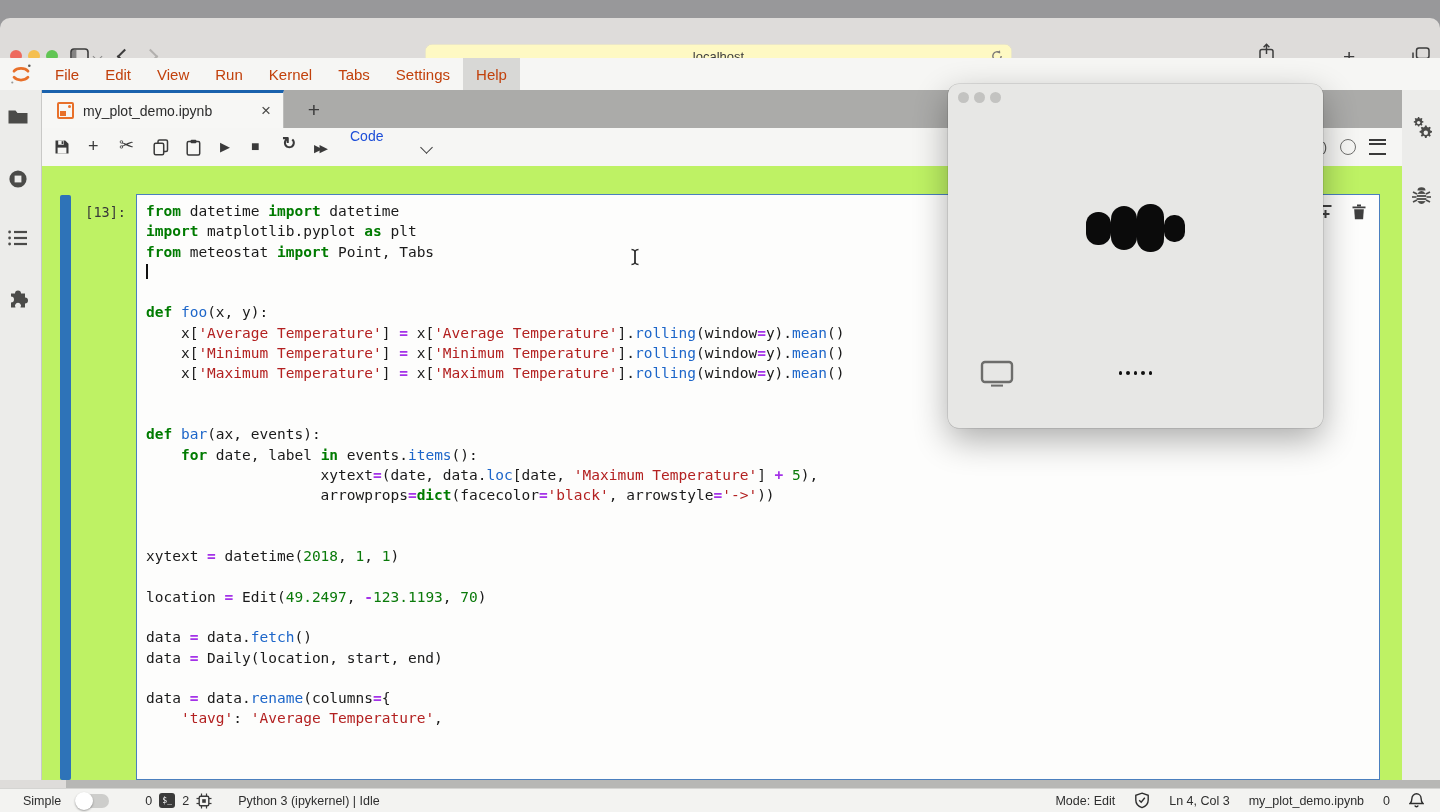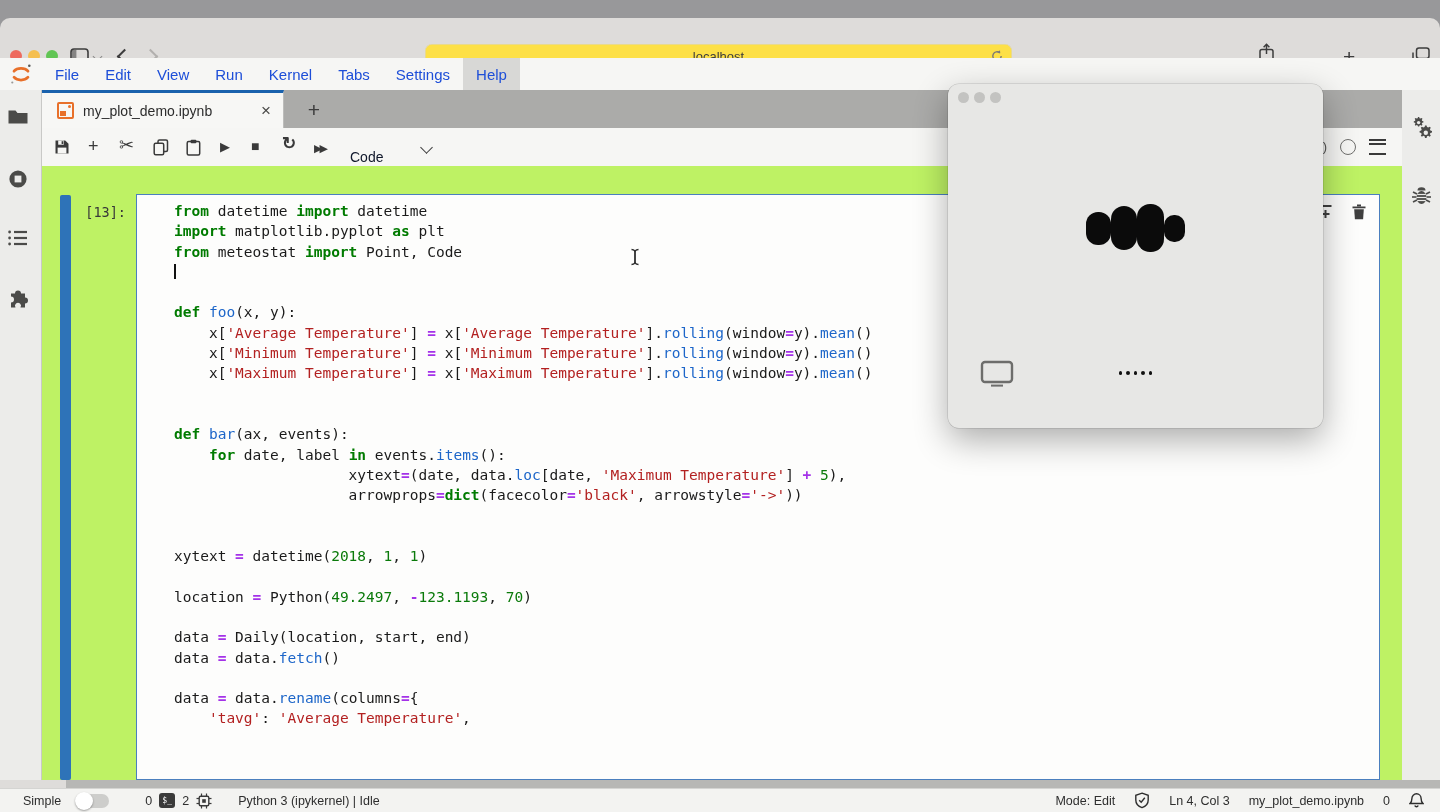--- a/index.html
+++ b/index.html
@@ -16,31 +16,31 @@
   .traffic{position:absolute;top:32px;width:12px;height:12px;border-radius:50%;}
   .t-red{left:10px;background:#ee6a5e;}
   .t-yellow{left:28px;background:#f5bf4f;}
   .t-green{left:46px;background:#61c554;}
   .chrome-ic{color:#3d3d3d;}
   .chev{display:inline-block;width:9px;height:9px;border-left:2px solid #3d3d3d;border-bottom:2px solid #3d3d3d;}
   .chev-l{transform:rotate(45deg);}
   .chev-r{transform:rotate(225deg);border-color:#b2b0ae;}
   .chev-dn{width:6px;height:6px;border-left:1.6px solid #8a8a88;border-bottom:1.6px solid #8a8a88;transform:rotate(-45deg);}
   .url-bar{position:absolute;left:425px;top:26px;width:587px;height:25px;border-radius:7px;
-           background:#fde047;box-shadow:inset 0 0 0 0.5px #d6d4d2;
+           background:#fef9c3;box-shadow:inset 0 0 0 0.5px #d6d4d2;
            display:flex;align-items:center;justify-content:center;
            font-size:13px;color:#3c3c3c;}
   .url-reload{position:absolute;right:8px;top:5px;color:#7c7a78;}
   .plus-glyph{font-size:21px;font-weight:300;color:#3d3d3d;line-height:1;}
 
   
   .menubar{position:absolute;top:40px;left:0;right:0;height:32px;background:#f6f6f4;
            display:flex;align-items:stretch;}
   .menu-logo{width:26px;height:26px;margin:3px 8px 0 8px;}
-  .menu-item{padding:4px 13px;font-size:15px;color:#1d4ed8;display:flex;align-items:center;}
+  .menu-item{padding:4px 13px;font-size:15px;color:#c2410c;display:flex;align-items:center;}
   .menu-item.active{background:#d8d8d6;}
 
   
   .left-sidebar{position:absolute;top:72px;left:0;width:41px;bottom:32px;background:#ececea;
                 border-right:1px solid #c9c9c7;}
   .side-ic{position:absolute;left:7px;color:#4b4b49;}
   .right-sidebar{position:absolute;top:72px;right:0;width:38px;bottom:32px;background:#ececea;
                  border-left:1px solid #c9c9c7;}
 
   
@@ -53,38 +53,38 @@
   .nb-ic:after{content:"";position:absolute;right:1px;top:1px;width:3px;height:3px;background:#e8702a;border-radius:50%;}
   .doc-tab-title{font-size:14px;color:#2c2c2c;flex:1;}
   .tab-close{font-size:17px;color:#4a4a48;margin-right:12px;line-height:1;}
   .tab-add{position:absolute;left:256px;top:0;width:32px;height:38px;display:flex;align-items:center;justify-content:center;}
 
   
   .nb-toolbar{position:absolute;top:110px;left:42px;right:38px;height:38px;background:#f6f6f4;
               border-bottom:1px solid #c9c9c7;}
   .tb-ic{position:absolute;top:11px;color:#3a3a3a;}
   .tb-glyph{font-size:15px;color:#3a3a3a;line-height:16px;}
-  .celltype{position:absolute;left:308px;top:0;height:37px;display:flex;align-items:flex-end;
-            font-size:14px;color:#0f172a;}
+  .celltype{position:absolute;left:308px;top:0;height:37px;display:flex;align-items:flex-start;
+            font-size:14px;color:#1d4ed8;}
   .celltype-chev{position:absolute;left:380px;top:15px;width:8px;height:8px;
                  border-left:1.8px solid #3a3a3a;border-bottom:1.8px solid #3a3a3a;transform:rotate(-45deg);}
   .kernel-cluster{position:absolute;right:16px;top:0;height:37px;display:flex;align-items:center;gap:13px;}
   .kernel-name{font-size:13px;color:#555553;}
   .kernel-circle{width:14px;height:14px;border:1.8px solid #6f6f6d;border-radius:50%;}
   .hamburger{width:17px;height:12px;border-top:2.4px solid #3a3a3a;border-bottom:2.4px solid #3a3a3a;position:relative;}
   .hamburger:before{content:"";position:absolute;left:0;right:0;top:2.6px;height:2.4px;background:#3a3a3a;}
 
   
   .nb-area{position:absolute;top:148px;left:42px;right:38px;bottom:32px;background:#bef264;}
   .cell-stripe{position:absolute;left:18px;top:29px;width:11px;bottom:0;background:#2e73b8;border-radius:2px;}
   .exec-prompt{position:absolute;left:18px;top:38px;width:66px;text-align:right;
                font-family:"DejaVu Sans Mono",monospace;font-size:13.5px;color:#383838;}
   .editor{position:absolute;left:94px;top:28px;right:22px;bottom:0;background:#fdfdfc;
           border:1.5px solid #4b7fbe;box-sizing:border-box;overflow:hidden;}
-  .code-pane{position:absolute;left:9px;top:6px;right:0;margin-left:28px;}
+  .code-pane{position:absolute;left:9px;top:6px;right:0;}
   .code-line{height:20.3px;white-space:pre;font-family:"DejaVu Sans Mono",monospace;
              font-size:14.5px;line-height:20.3px;color:#1a1a1a;}
   .tk-k{color:#007b00;font-weight:bold;}
   .tk-f{color:#1d66c9;}
   .tk-s{color:#b32121;}
   .tk-o{color:#a432e8;font-weight:bold;}
   .tk-n{color:#0a7a0a;}
   .tk-t{color:#1a1a1a;}
   .caret{display:inline-block;width:2px;height:15px;background:#111;vertical-align:-2px;}
   .cell-tb{position:absolute;top:38px;color:#3f3f3f;}
@@ -264,41 +264,41 @@
   </div>
 
   <div class="nb-area">
     <div class="cell-stripe"></div>
     <div class="exec-prompt">[13]:</div>
 
     <div class="editor">
       <div class="code-pane">
           <div class="code-line"><span class="tk-k">from</span><span class="tk-t"> datetime </span><span class="tk-k">import</span><span class="tk-t"> datetime</span></div>
           <div class="code-line"><span class="tk-k">import</span><span class="tk-t"> matplotlib.pyplot </span><span class="tk-k">as</span><span class="tk-t"> plt</span></div>
-          <div class="code-line"><span class="tk-k">from</span><span class="tk-t"> meteostat </span><span class="tk-k">import</span><span class="tk-t"> Point, Code</span></div>
+          <div class="code-line"><span class="tk-k">from</span><span class="tk-t"> meteostat </span><span class="tk-k">import</span><span class="tk-t"> Point, Tabs</span></div>
           <div class="code-line"><span class="caret"></span></div>
           <div class="code-line"></div>
           <div class="code-line"><span class="tk-k">def</span><span class="tk-t"> </span><span class="tk-f">foo</span><span class="tk-t">(x, y):</span></div>
           <div class="code-line"><span class="tk-t">    x[</span><span class="tk-s">'Average Temperature'</span><span class="tk-t">] </span><span class="tk-o">=</span><span class="tk-t"> x[</span><span class="tk-s">'Average Temperature'</span><span class="tk-t">].</span><span class="tk-f">rolling</span><span class="tk-t">(window</span><span class="tk-o">=</span><span class="tk-t">y).</span><span class="tk-f">mean</span><span class="tk-t">()</span></div>
           <div class="code-line"><span class="tk-t">    x[</span><span class="tk-s">'Minimum Temperature'</span><span class="tk-t">] </span><span class="tk-o">=</span><span class="tk-t"> x[</span><span class="tk-s">'Minimum Temperature'</span><span class="tk-t">].</span><span class="tk-f">rolling</span><span class="tk-t">(window</span><span class="tk-o">=</span><span class="tk-t">y).</span><span class="tk-f">mean</span><span class="tk-t">()</span></div>
           <div class="code-line"><span class="tk-t">    x[</span><span class="tk-s">'Maximum Temperature'</span><span class="tk-t">] </span><span class="tk-o">=</span><span class="tk-t"> x[</span><span class="tk-s">'Maximum Temperature'</span><span class="tk-t">].</span><span class="tk-f">rolling</span><span class="tk-t">(window</span><span class="tk-o">=</span><span class="tk-t">y).</span><span class="tk-f">mean</span><span class="tk-t">()</span></div>
           <div class="code-line"></div>
           <div class="code-line"></div>
           <div class="code-line"><span class="tk-k">def</span><span class="tk-t"> </span><span class="tk-f">bar</span><span class="tk-t">(ax, events):</span></div>
           <div class="code-line"><span class="tk-t">    </span><span class="tk-k">for</span><span class="tk-t"> date, label </span><span class="tk-k">in</span><span class="tk-t"> events.</span><span class="tk-f">items</span><span class="tk-t">():</span></div>
           <div class="code-line"><span class="tk-t">                    xytext</span><span class="tk-o">=</span><span class="tk-t">(date, data.</span><span class="tk-f">loc</span><span class="tk-t">[date, </span><span class="tk-s">'Maximum Temperature'</span><span class="tk-t">] </span><span class="tk-o">+</span><span class="tk-t"> </span><span class="tk-n">5</span><span class="tk-t">),</span></div>
           <div class="code-line"><span class="tk-t">                    arrowprops</span><span class="tk-o">=</span><span class="tk-k">dict</span><span class="tk-t">(facecolor</span><span class="tk-o">=</span><span class="tk-s">'black'</span><span class="tk-t">, arrowstyle</span><span class="tk-o">=</span><span class="tk-s">'-&gt;'</span><span class="tk-t">))</span></div>
           <div class="code-line"></div>
           <div class="code-line"></div>
           <div class="code-line"><span class="tk-t">xytext </span><span class="tk-o">=</span><span class="tk-t"> datetime(</span><span class="tk-n">2018</span><span class="tk-t">, </span><span class="tk-n">1</span><span class="tk-t">, </span><span class="tk-n">1</span><span class="tk-t">)</span></div>
           <div class="code-line"></div>
-          <div class="code-line"><span class="tk-t">location </span><span class="tk-o">=</span><span class="tk-t"> Python(</span><span class="tk-n">49.2497</span><span class="tk-t">, </span><span class="tk-o">-</span><span class="tk-n">123.1193</span><span class="tk-t">, </span><span class="tk-n">70</span><span class="tk-t">)</span></div>
-          <div class="code-line"></div>
+          <div class="code-line"><span class="tk-t">location </span><span class="tk-o">=</span><span class="tk-t"> Edit(</span><span class="tk-n">49.2497</span><span class="tk-t">, </span><span class="tk-o">-</span><span class="tk-n">123.1193</span><span class="tk-t">, </span><span class="tk-n">70</span><span class="tk-t">)</span></div>
+          <div class="code-line"></div>
+          <div class="code-line"><span class="tk-t">data </span><span class="tk-o">=</span><span class="tk-t"> data.</span><span class="tk-f">fetch</span><span class="tk-t">()</span></div>
           <div class="code-line"><span class="tk-t">data </span><span class="tk-o">=</span><span class="tk-t"> Daily(location, start, end)</span></div>
-          <div class="code-line"><span class="tk-t">data </span><span class="tk-o">=</span><span class="tk-t"> data.</span><span class="tk-f">fetch</span><span class="tk-t">()</span></div>
           <div class="code-line"></div>
           <div class="code-line"><span class="tk-t">data </span><span class="tk-o">=</span><span class="tk-t"> data.</span><span class="tk-f">rename</span><span class="tk-t">(columns</span><span class="tk-o">=</span><span class="tk-t">{</span></div>
           <div class="code-line"><span class="tk-t">    </span><span class="tk-s">'tavg'</span><span class="tk-t">: </span><span class="tk-s">'Average Temperature'</span><span class="tk-t">,</span></div>
         </div>
     </div>
 
     <svg class="cell-tb" style="left:1276px;" width="15" height="15" viewBox="0 0 15 15">
       <line x1="1.5" y1="2" x2="13.5" y2="2" stroke="#3f3f3f" stroke-width="2"></line>
       <line x1="7.5" y1="6" x2="7.5" y2="14" stroke="#3f3f3f" stroke-width="2"></line>
       <line x1="3.5" y1="10" x2="11.5" y2="10" stroke="#3f3f3f" stroke-width="2"></line>

